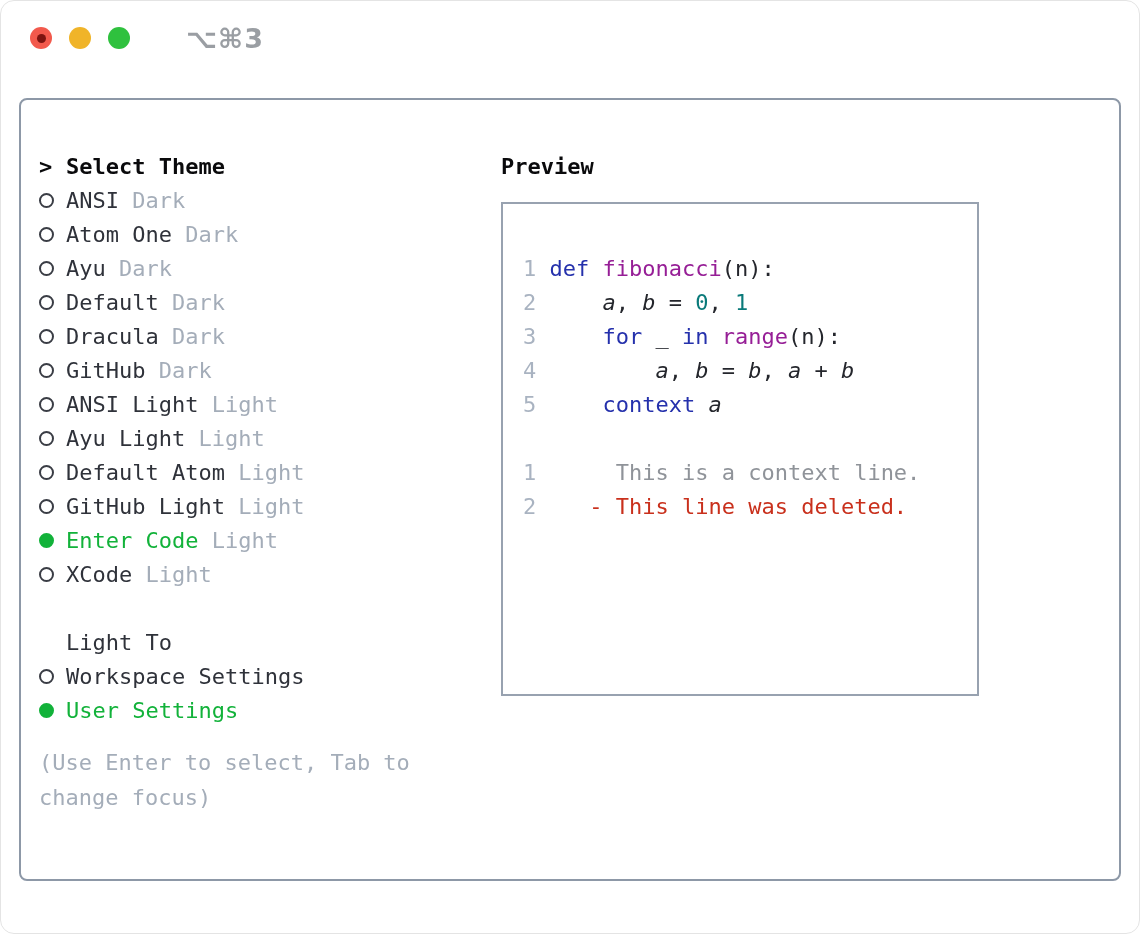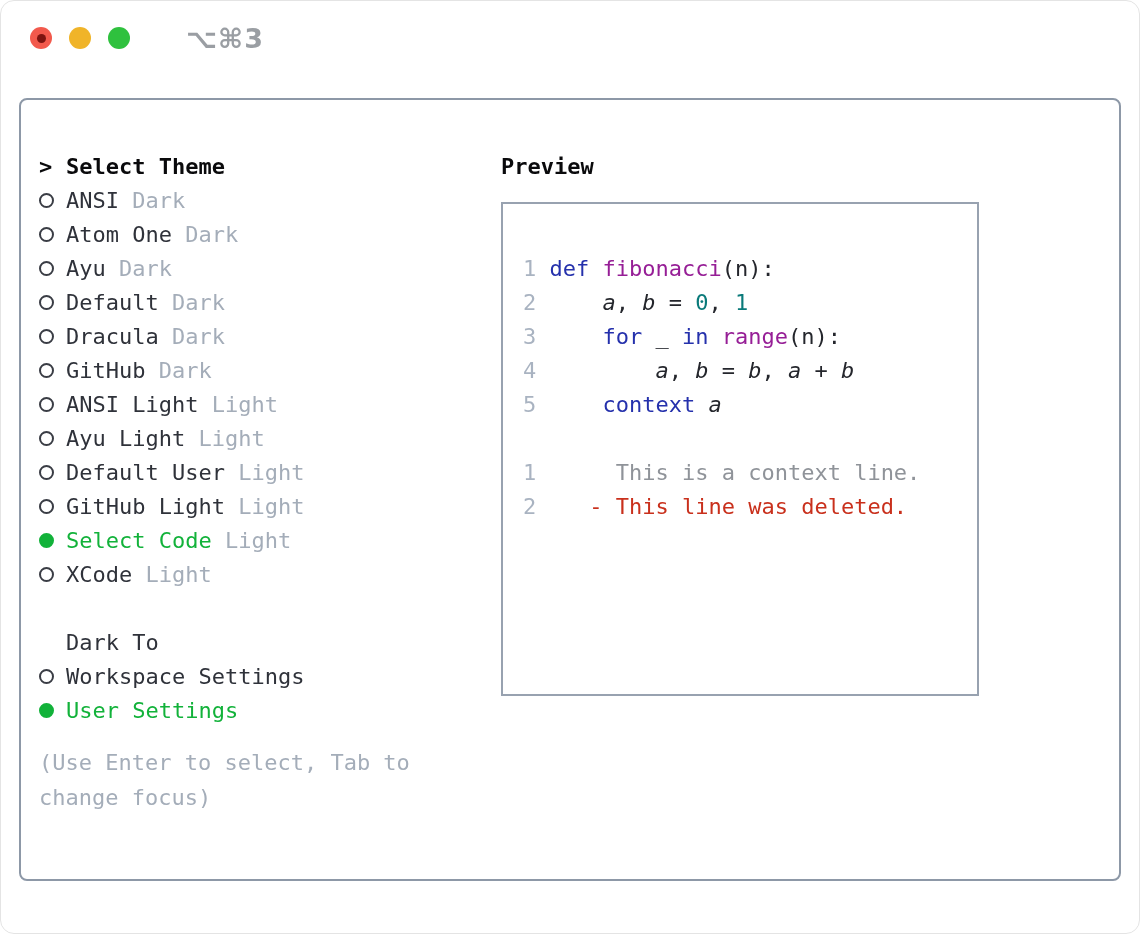--- a/index.html
+++ b/index.html
@@ -167,50 +167,50 @@
             <span class="marker-col">
               <span class="radio"></span>
             </span>
             <span class="theme-name">Ayu Light</span>
             <span class="variant"> Light</span>
           </div>
           <div class="trow">
             <span class="marker-col">
               <span class="radio"></span>
             </span>
-            <span class="theme-name">Default User</span>
+            <span class="theme-name">Default Atom</span>
             <span class="variant"> Light</span>
           </div>
           <div class="trow">
             <span class="marker-col">
               <span class="radio"></span>
             </span>
             <span class="theme-name">GitHub Light</span>
             <span class="variant"> Light</span>
           </div>
           <div class="trow">
             <span class="marker-col">
               <span class="radio sel"></span>
             </span>
-            <span class="theme-name green-text">Select Code</span>
+            <span class="theme-name green-text">Enter Code</span>
             <span class="variant"> Light</span>
           </div>
           <div class="trow">
             <span class="marker-col">
               <span class="radio"></span>
             </span>
             <span class="theme-name">XCode</span>
             <span class="variant"> Light</span>
           </div>
         </div>
 
       <div class="apply-section">
         <div class="trow">
           <span class="marker-col"></span>
-          <span>Dark To</span>
+          <span>Light To</span>
         </div>
         <div>
             <div class="trow">
               <span class="marker-col">
                 <span class="radio"></span>
               </span>
               <span>Workspace Settings</span>
             </div>
             <div class="trow">
               <span class="marker-col">

